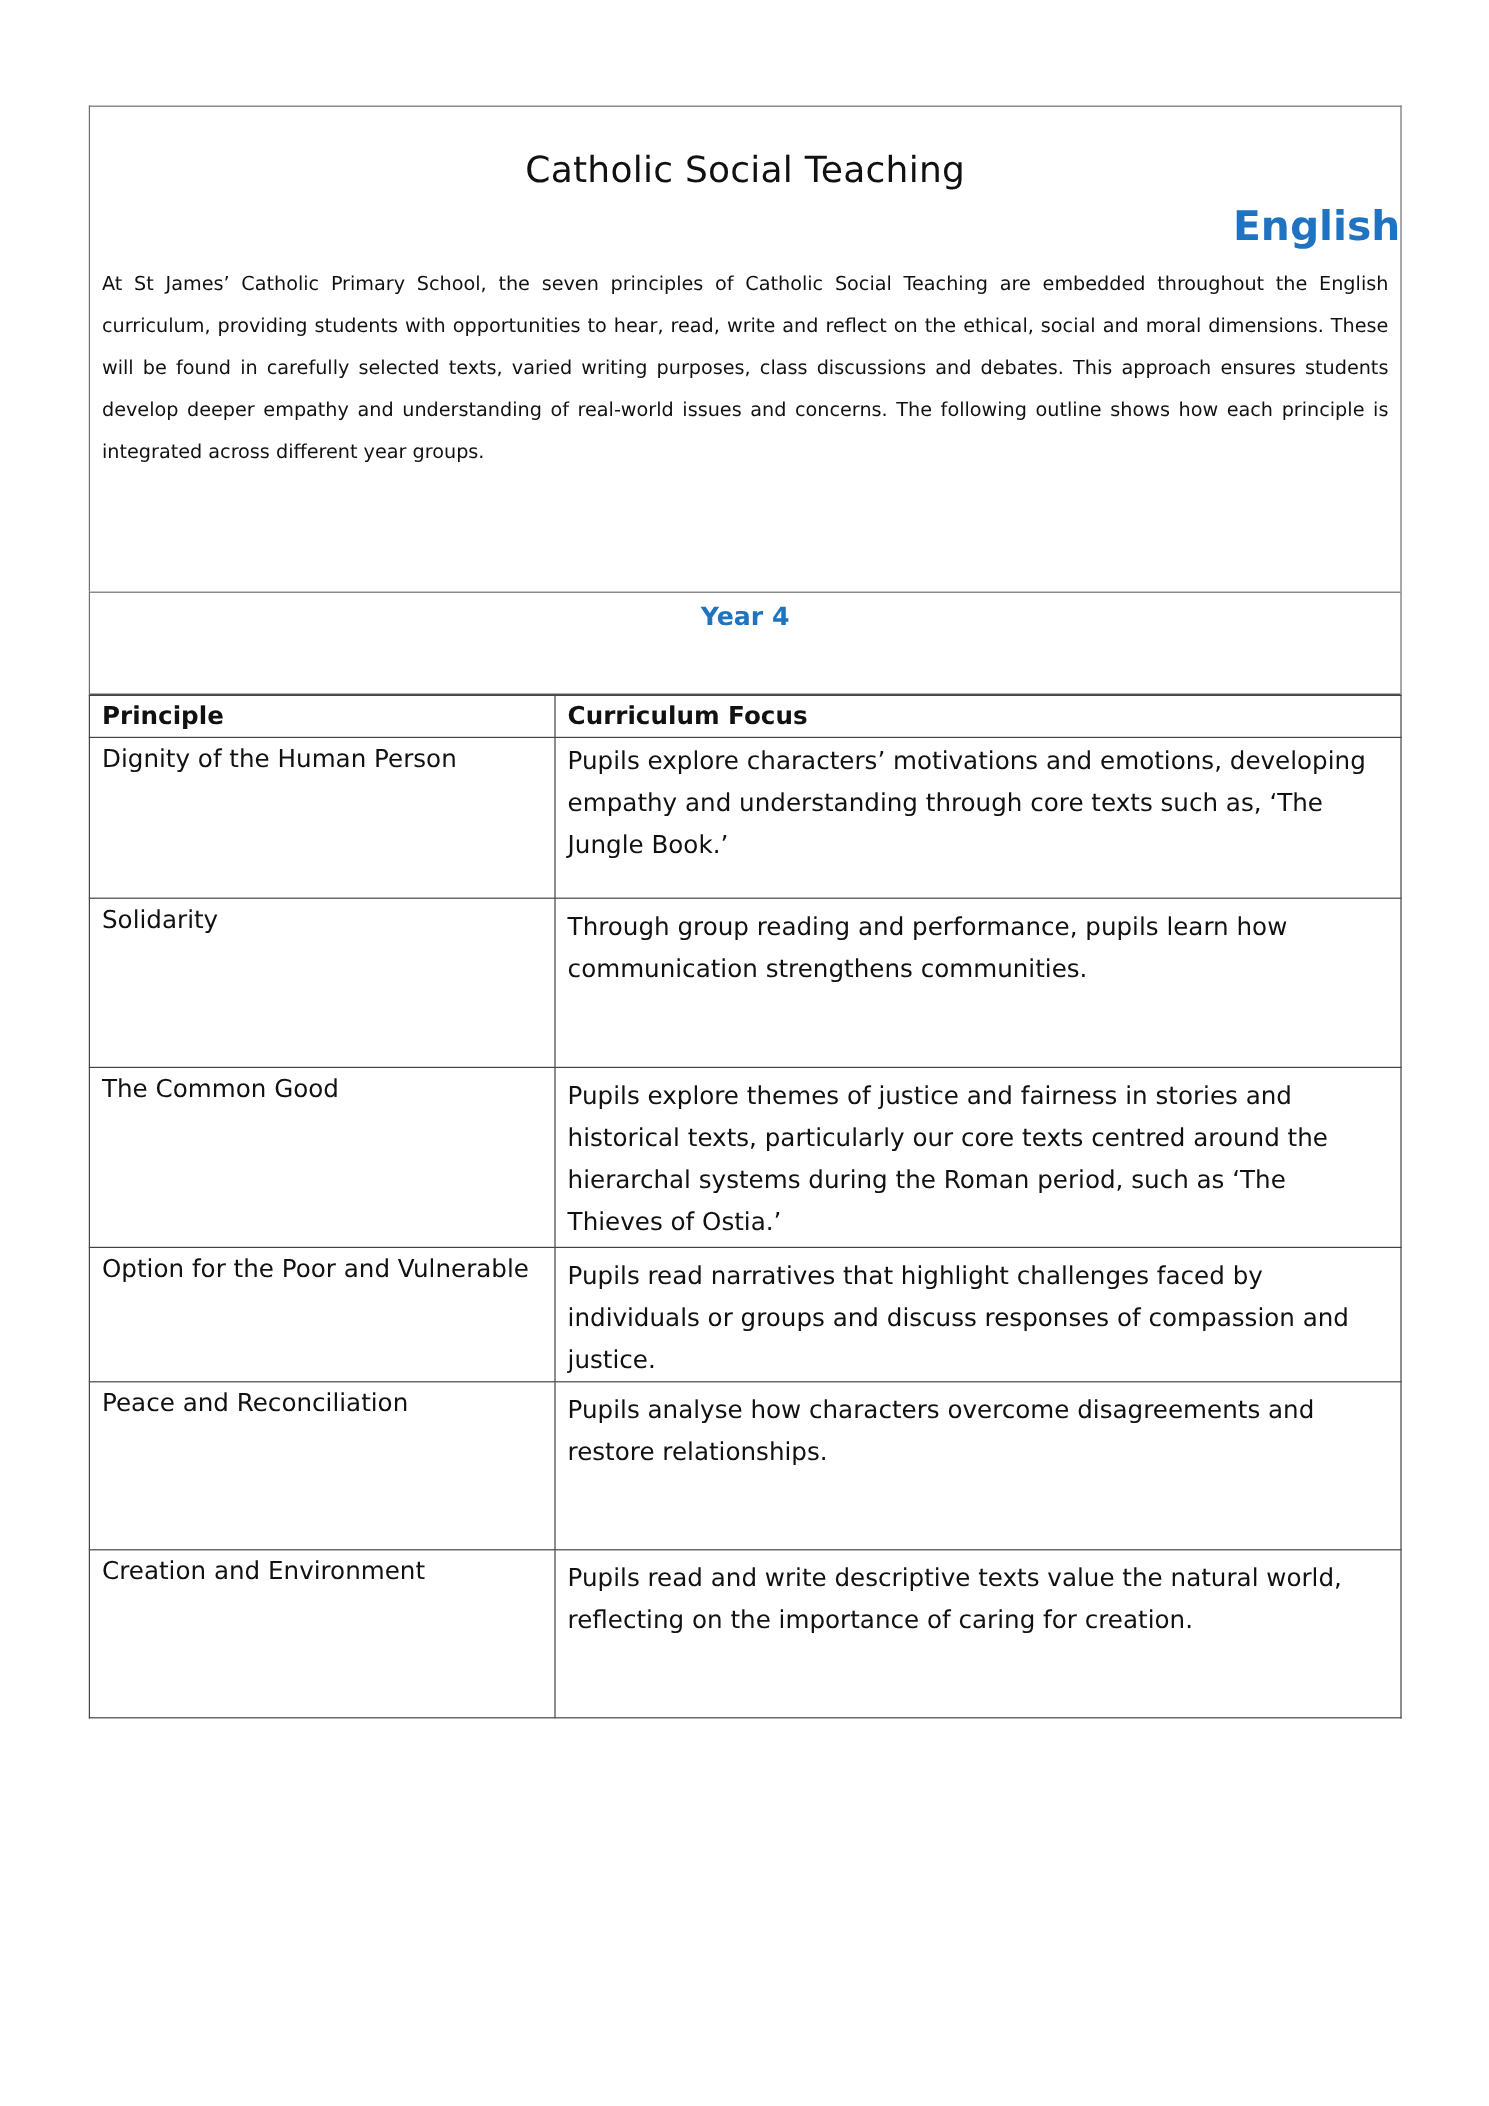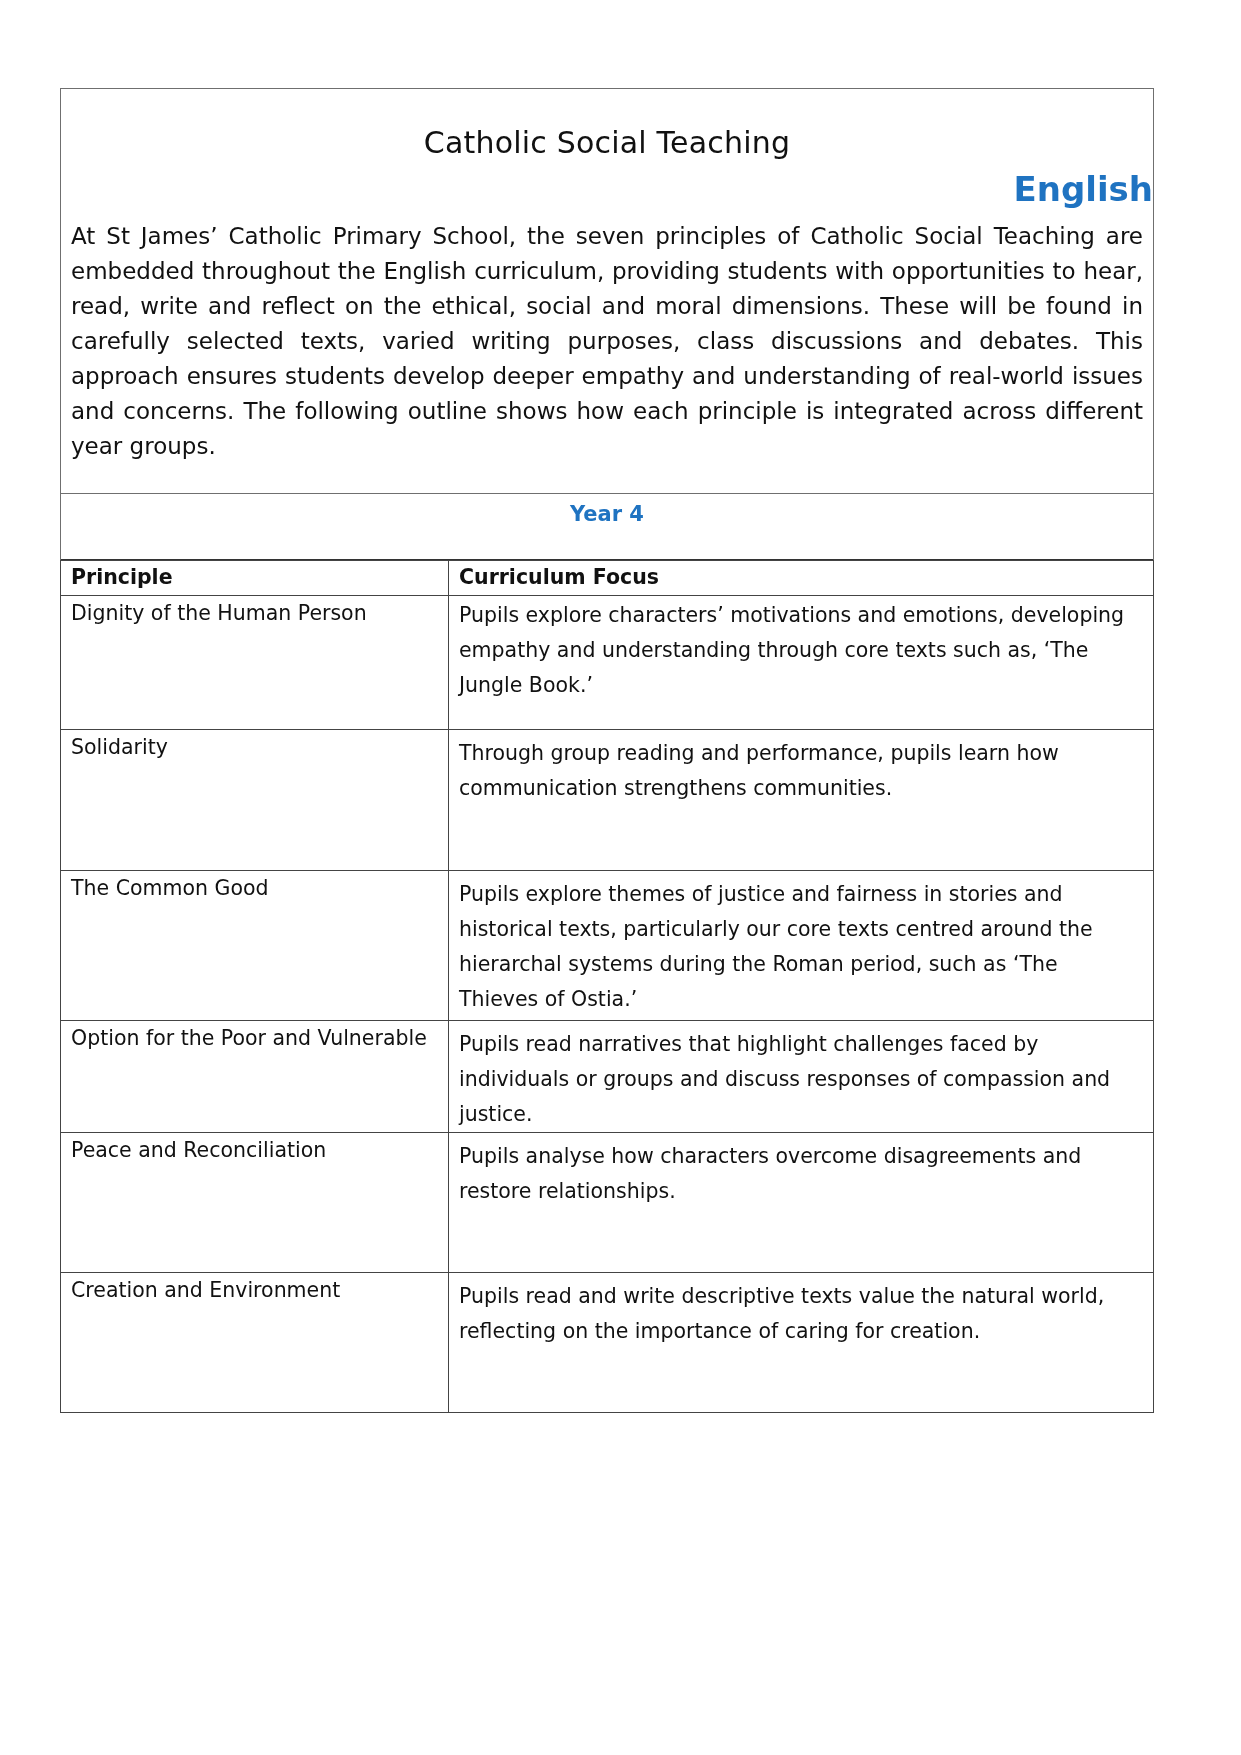--- a/index.html
+++ b/index.html
@@ -1,27 +1,27 @@
 <!DOCTYPE html>
 <html><head>
 <meta charset="utf-8">
 <style>
   html, body { margin: 0; padding: 0; background: #ffffff; }
   body { width: 1241px; height: 1755px; position: relative; overflow: hidden;
          font-family: "DejaVu Sans", sans-serif; color: #111; }
-  .page { position: absolute; left: 60px; top: 88px; width: 1094px; }
+  .page { position: absolute; left: 74px; top: 88px; width: 1094px; }
   .box { border: 1.5px solid #6f6f6f; box-sizing: border-box; }
   .intro { height: 405px; position: relative; border-bottom: none; }
   .title { position: absolute; left: 0; right: 0; top: 36px; text-align: center;
            font-size: 30px; letter-spacing: 0.2px; }
   .subject { position: absolute; left: 0; right: 0; top: 80px; text-align: right;
              font-size: 34px; font-weight: bold; color: #1f73c1; }
   .para { position: absolute; left: 10px; right: 10px; top: 130px; margin: 0;
-          font-size: 23px; line-height: 35px; text-align: justify; }
-  .year-row { height: 67px; border-top: 1.5px solid #6f6f6f; border-bottom: 1.5px solid #333;
+          font-size: 16px; line-height: 35px; text-align: justify; }
+  .year-row { height: 86px; border-top: 1.5px solid #6f6f6f; border-bottom: 1.5px solid #333;
               text-align: center; font-size: 21px; font-weight: bold; color: #1f73c1;
               padding-top: 8px; box-sizing: border-box; }
   table { border-collapse: collapse; width: 100%; table-layout: fixed; }
   td { vertical-align: top; border: 1.5px solid #444; padding: 0 10px; font-size: 20.5px;
        line-height: 35px; box-sizing: border-box; }
   td.col1 { width: 388px; }
   tr.head td { font-weight: bold; height: 35px; line-height: 33px; }
   .focus { padding-top: 2px; }
   .focus.indent { padding-top: 6px; }
   .table-wrap { border-left: 1.5px solid #6f6f6f; border-right: 1.5px solid #6f6f6f; }

